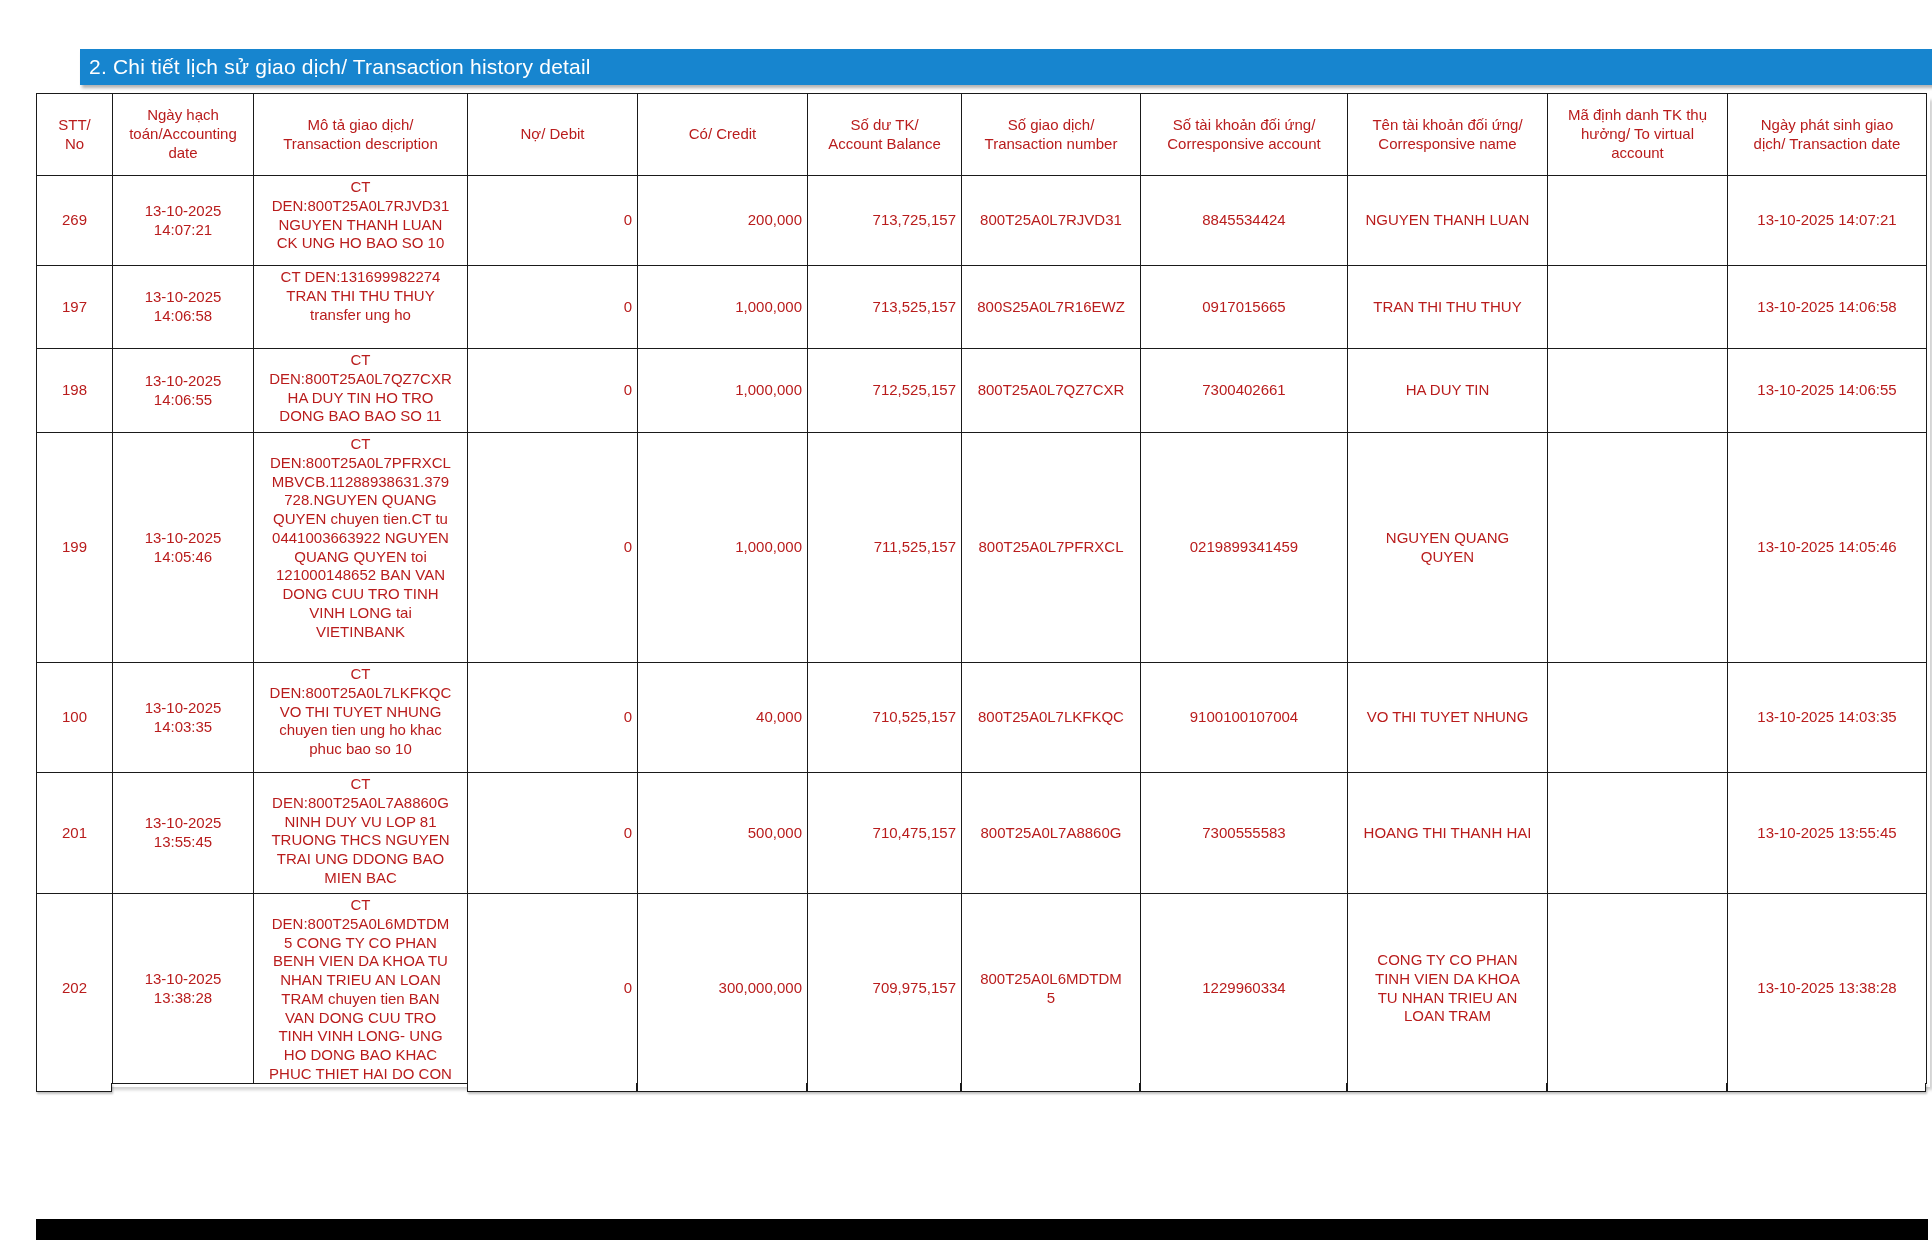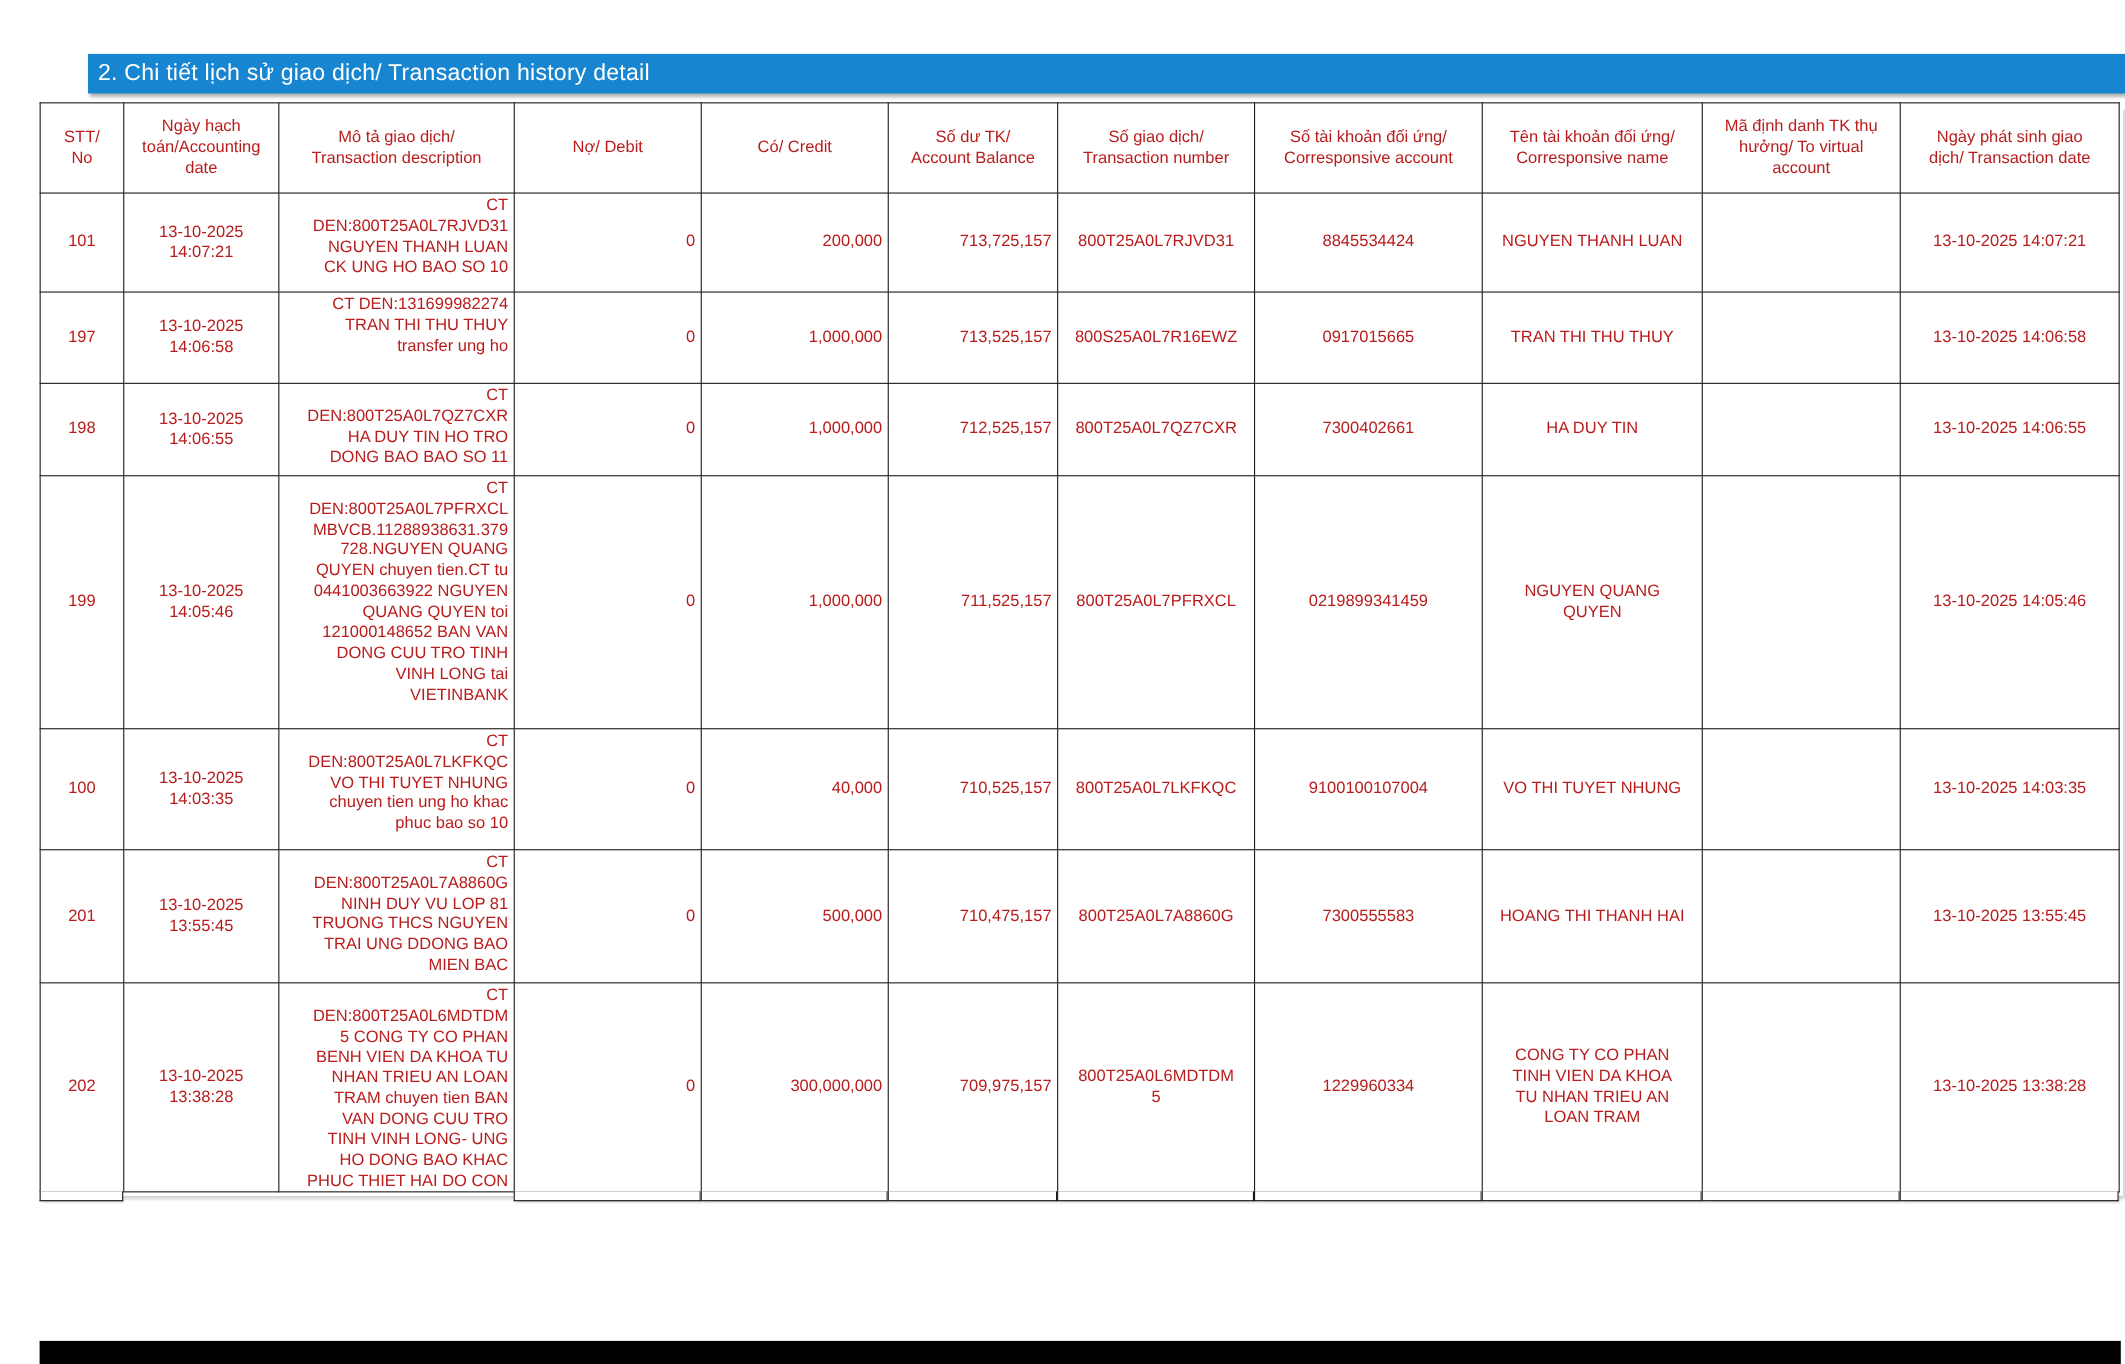--- a/index.html
+++ b/index.html
@@ -34,21 +34,21 @@
     height:82px;font-size:15px;
   }
   td.c-no,td.c-accounting_date,td.c-tx_number,td.c-corresponsive_account,
   td.c-corresponsive_name,td.c-virtual_account,td.c-transaction_date{
     text-align:center;vertical-align:middle;
   }
   td.c-debit,td.c-credit,td.c-balance{
     text-align:right;vertical-align:middle;padding-right:6px;
   }
   td.c-description{
-    text-align:right;vertical-align:top;padding:1px 4px 1px 5px;
+    text-align:center;vertical-align:top;padding:1px 4px 1px 5px;
     line-height:18.5px;
   }
   .desc-clip{overflow:hidden;}
   .frag{
     position:absolute;background:#ffffff;box-sizing:border-box;
     border-left:1.5px solid #1a1a1a;border-right:1.5px solid #1a1a1a;
     border-bottom:1.5px solid #1a1a1a;
     box-shadow:1px 2px 2px rgba(0,0,0,0.25);
   }
   .table-shadow{
@@ -104,21 +104,21 @@
 Corresponsive name</th>
         <th>Mã định danh TK thụ
 hưởng/ To virtual
 account</th>
         <th>Ngày phát sinh giao
 dịch/ Transaction date</th>
       </tr>
     </thead>
   <tbody>
       <tr style="height: 90px;">
-        <td class="c-no">101</td>
+        <td class="c-no">269</td>
         <td class="c-accounting_date">13-10-2025
 14:07:21</td>
         <td class="c-description"><div class="desc-clip" style="max-height: 85px;">CT
 DEN:800T25A0L7RJVD31
 NGUYEN THANH LUAN
 CK UNG HO BAO SO 10</div></td>
         <td class="c-debit">0</td>
         <td class="c-credit">200,000</td>
         <td class="c-balance">713,725,157</td>
         <td class="c-tx_number">800T25A0L7RJVD31</td>

